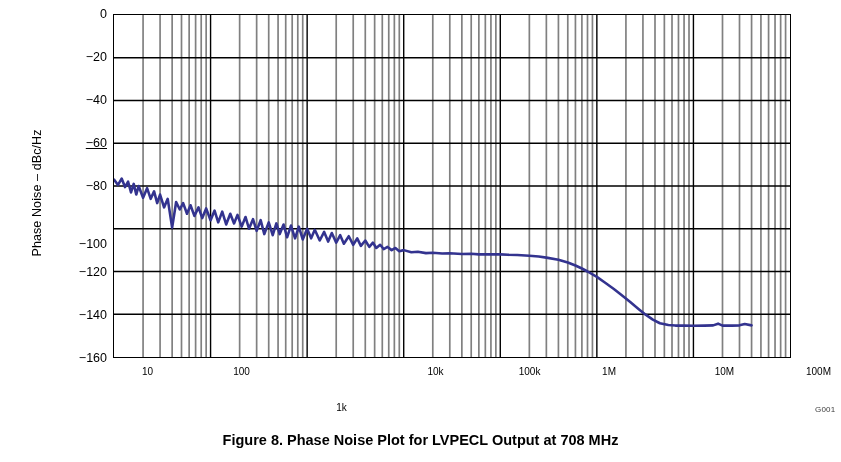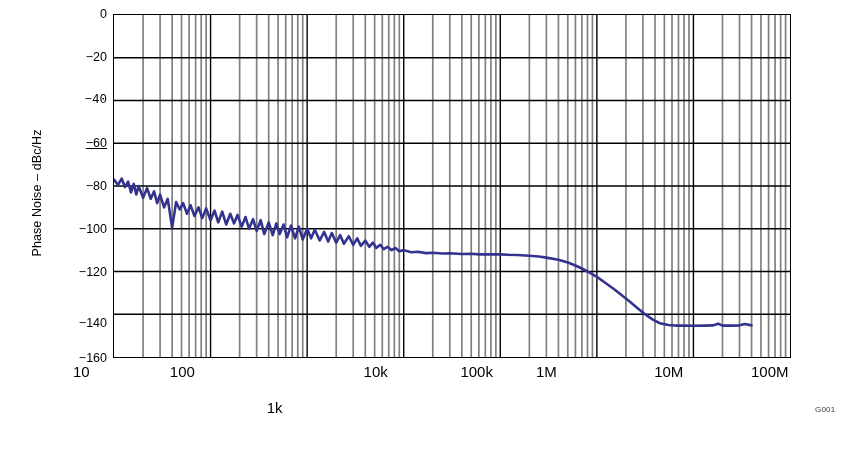--- a/index.html
+++ b/index.html
@@ -72,22 +72,22 @@
     position: absolute;
     left: 43px;
     top: 0;
     width: 64px;
     height: 462px;
   }
   .x-tick-label {
     position: absolute;
     width: 80px;
     margin-left: -40px;
-    text-align: left;
-    font-size: 15px;
+    text-align: right;
+    font-size: 10px;
     line-height: 12.5px;
     white-space: nowrap;
   }
   #x-tick-labels {
     position: absolute;
     left: 0;
     top: 366px;
     width: 841px;
     height: 18px;
   }
@@ -122,26 +122,26 @@
 </head>
 <body>
 
 <div id="figure-root">
 
   <div id="y-axis-title">Phase Noise – dBc/Hz</div>
 
   <div id="y-tick-labels">
       <div class="y-tick-label" style="top: 8px;">0</div>
       <div class="y-tick-label" style="top: 51px;">−20</div>
-      <div class="y-tick-label" style="top: 94px; font-family: Liberation Mono, monospace;">−40</div>
+      <div class="y-tick-label" style="top: 94px;">−40</div>
       <div class="y-tick-label" style="top: 137px; text-decoration: underline;">−60</div>
       <div class="y-tick-label" style="top: 180px;">−80</div>
-      <div class="y-tick-label" style="top: 223px;">−100</div>
+      <div class="y-tick-label" style="top: 238px;">−100</div>
       <div class="y-tick-label" style="top: 266px;">−120</div>
-      <div class="y-tick-label" style="top: 309px; margin-top: 8px;">−140</div>
+      <div class="y-tick-label" style="top: 309px;">−140</div>
       <div class="y-tick-label" style="top: 352px;">−160</div>
     </div>
 
   <div id="plot-frame">
     <svg id="grid-svg" viewBox="0 0 678 344" preserveAspectRatio="none">
         <line x1="29.15690529431133" y1="0" x2="29.15690529431133" y2="344" stroke="#808080" stroke-width="1.7"></line>
         <line x1="46.212601528561585" y1="0" x2="46.212601528561585" y2="344" stroke="#808080" stroke-width="1.7"></line>
         <line x1="58.31381058862266" y1="0" x2="58.31381058862266" y2="344" stroke="#808080" stroke-width="1.7"></line>
         <line x1="67.70023756283153" y1="0" x2="67.70023756283153" y2="344" stroke="#808080" stroke-width="1.7"></line>
         <line x1="75.3695068228729" y1="0" x2="75.3695068228729" y2="344" stroke="#808080" stroke-width="1.7"></line>
@@ -222,14 +222,15 @@
       <div class="x-tick-label" style="left: 403.571px;">10k</div>
       <div class="x-tick-label" style="left: 500.429px;">100k</div>
       <div class="x-tick-label" style="left: 576px;">1M</div>
       <div class="x-tick-label" style="left: 694.143px;">10M</div>
       <div class="x-tick-label" style="left: 791px;">100M</div>
     </div>
 
 
   <div id="graph-id">G001</div>
 
+  <div id="figure-caption">Figure 8. Phase Noise Plot for LVPECL Output at 708 MHz</div>
 
 </div>
 
 </body></html>

